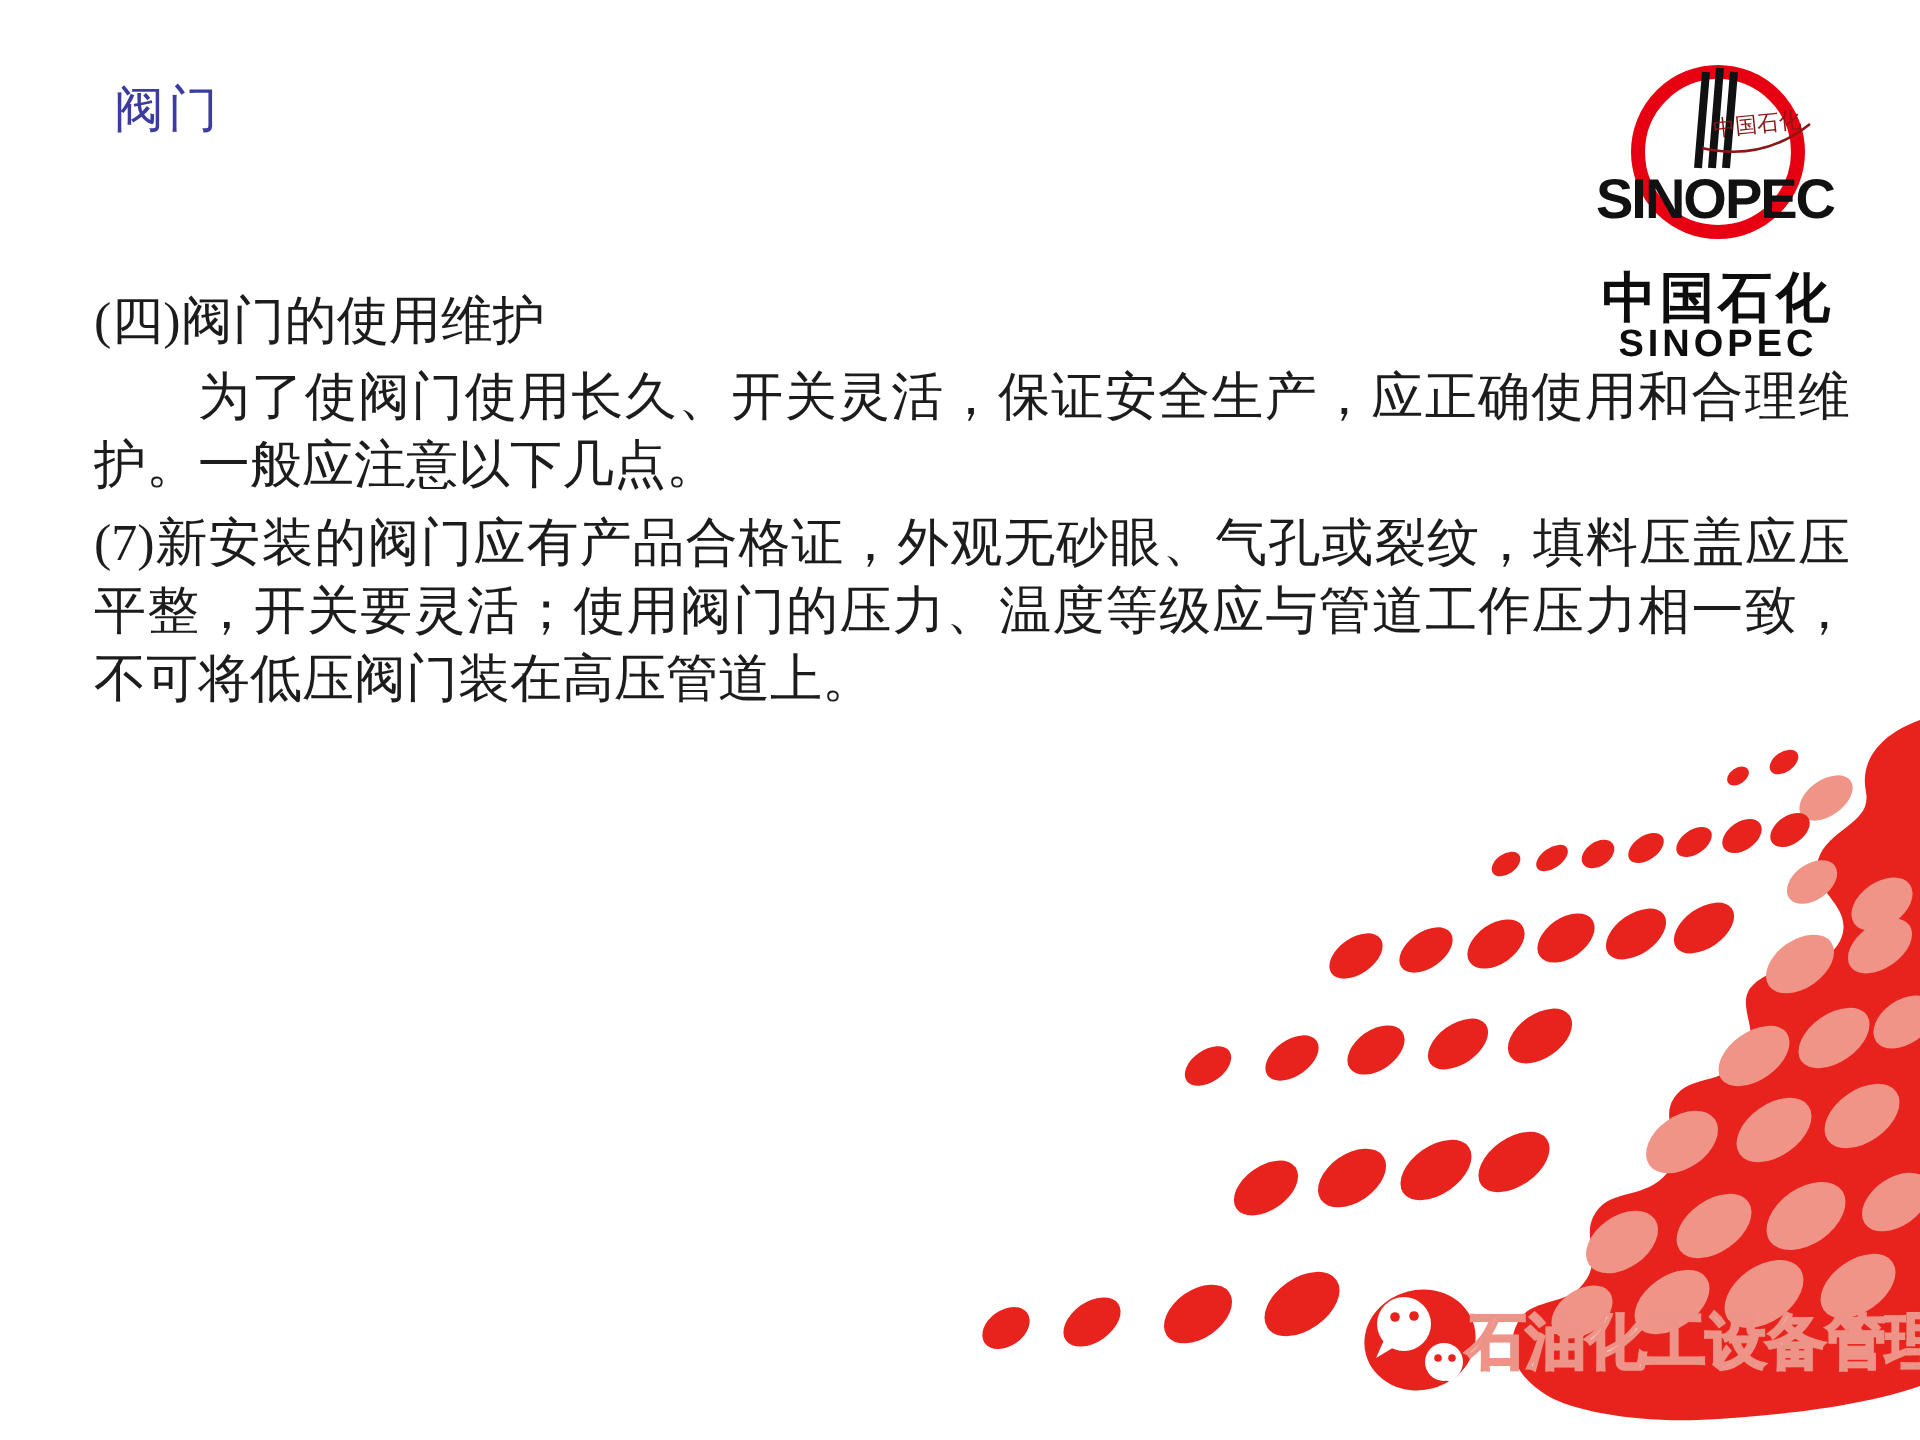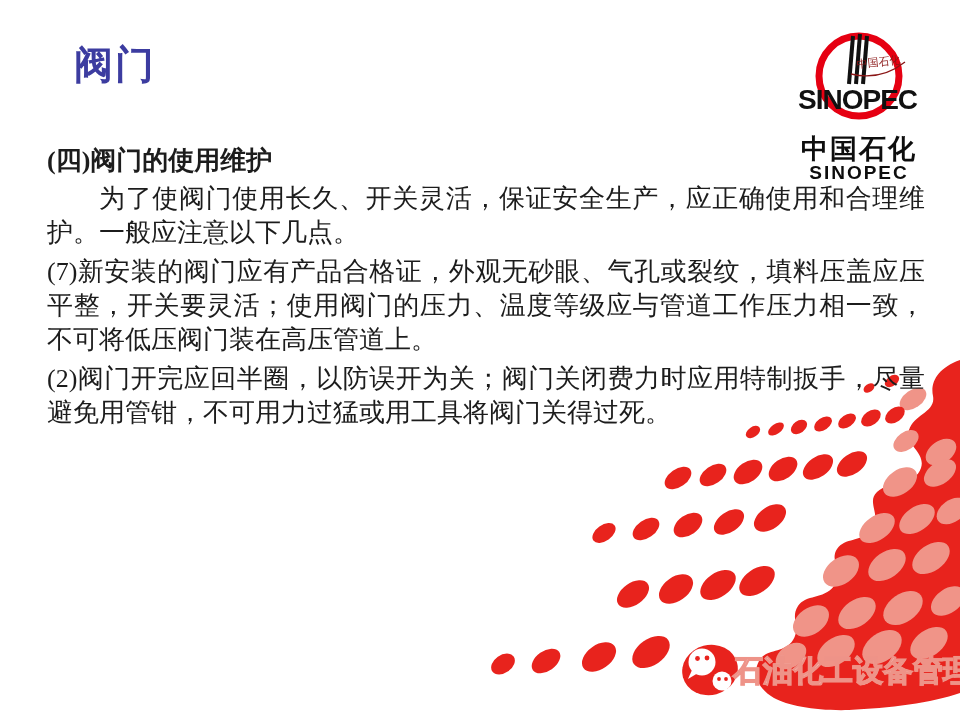--- a/index.html
+++ b/index.html
@@ -5,28 +5,28 @@
   html,body{margin:0;padding:0;background:#888;}
   .slide{
     position:relative;width:960px;height:720px;background:#ffffff;overflow:hidden;
     font-family:"Liberation Serif","DejaVu Serif",serif;
   }
   
   .deco{position:absolute;left:0;top:0;width:960px;height:720px;z-index:1;}
   
   .title{
     position:absolute;left:57px;top:38px;z-index:2;
-    font-size:39px;font-weight:700;color:#3c3ca0;letter-spacing:2px;margin-left:17px;
+    font-size:25px;font-weight:400;color:#3c3ca0;letter-spacing:2px;
   }
   
   .bodytext{
     position:absolute;left:47px;top:144px;width:878px;z-index:2;
     font-size:26px;line-height:34px;color:#1c1c1c;text-align:justify;
   }
-  .bodytext h2{font-size:26px;font-weight:700;margin:0 0 4px 0;line-height:34px;}
+  .bodytext h2{font-size:26px;font-weight:400;margin:0 0 4px 0;line-height:34px;}
   .bodytext p{margin:0 0 5px 0;}
   .bodytext p.intro{text-indent:2em;font-family:Liberation Serif, serif;}
   
   .logo{position:absolute;left:793px;top:28px;width:132px;z-index:3;text-align:center;
         font-family:"Liberation Sans","DejaVu Sans",sans-serif;}
   .logo svg{display:block;}
   .logo-cn{font-size:27px;font-weight:800;letter-spacing:2px;color:#0d0d0d;line-height:1.05;margin-top:5px;}
   .logo-en{font-size:19px;font-weight:800;letter-spacing:2px;color:#0d0d0d;line-height:1.1;}
   
   .watermark{
@@ -132,21 +132,20 @@
       <text x="5" y="81" font-size="28" font-weight="bold" letter-spacing="-1" fill="#111" font-family="Liberation Sans, sans-serif">SINOPEC</text>
     </svg>
     <div class="logo-cn">中国石化</div>
     <div class="logo-en">SINOPEC</div>
   </div>
 
   <div class="bodytext">
     <h2>(四)阀门的使用维护</h2>
     <p class="intro">为了使阀门使用长久、开关灵活，保证安全生产，应正确使用和合理维护。一般应注意以下几点。</p>
     <p class="item">(7)新安装的阀门应有产品合格证，外观无砂眼、气孔或裂纹，填料压盖应压平整，开关要灵活；使用阀门的压力、温度等级应与管道工作压力相一致，不可将低压阀门装在高压管道上。</p>
-    <p class="item">(2)阀门开完应回半圈，以防误开为关；阀门关闭费力时应用特制扳手，尽量避免用管钳，不可用力过猛或用工具将阀门关得过死。</p>
   </div>
 
   <svg class="wechat" width="64" height="64" viewBox="0 0 64 64" aria-hidden="true">
     <ellipse cx="30" cy="30" rx="28" ry="25" fill="#e8231d" transform="rotate(-15 30 30)"></ellipse>
     <circle cx="22" cy="22" r="13.5" fill="#ffffff"></circle>
     <path d="M12,30 L8,39 L18,33 Z" fill="#ffffff"></path>
     <circle cx="17.5" cy="18.5" r="2.4" fill="#e8231d"></circle>
     <circle cx="27" cy="18" r="2.4" fill="#e8231d"></circle>
     <circle cx="42" cy="41" r="9.5" fill="#ffffff"></circle>
     <path d="M47,48 L51,54 L43,50 Z" fill="#ffffff"></path>

